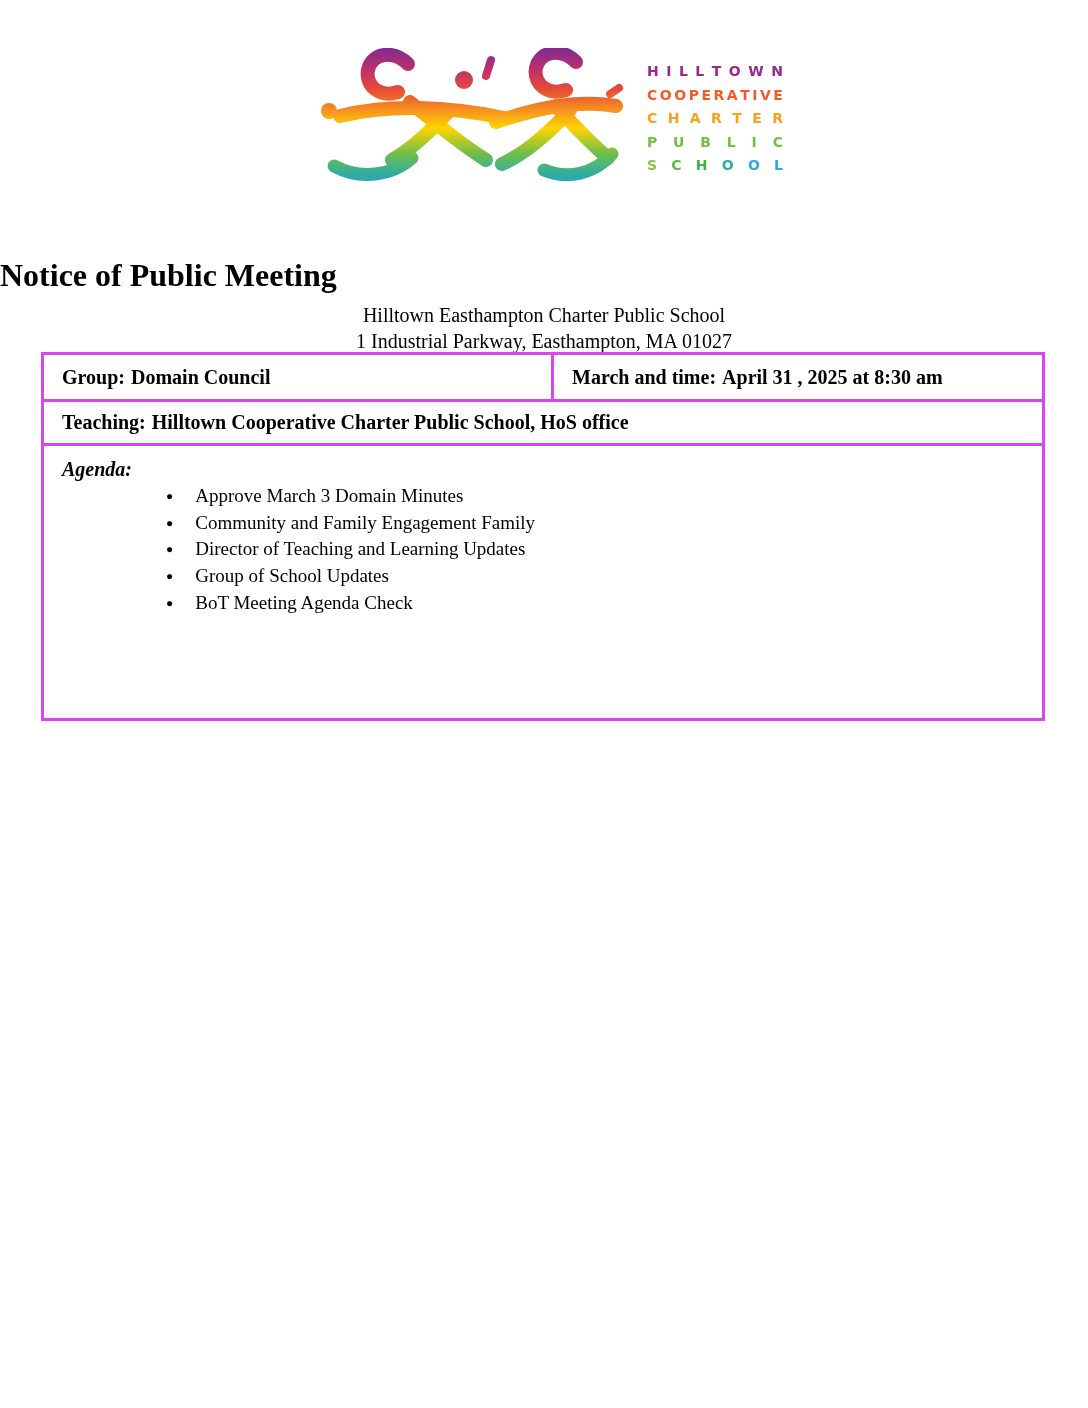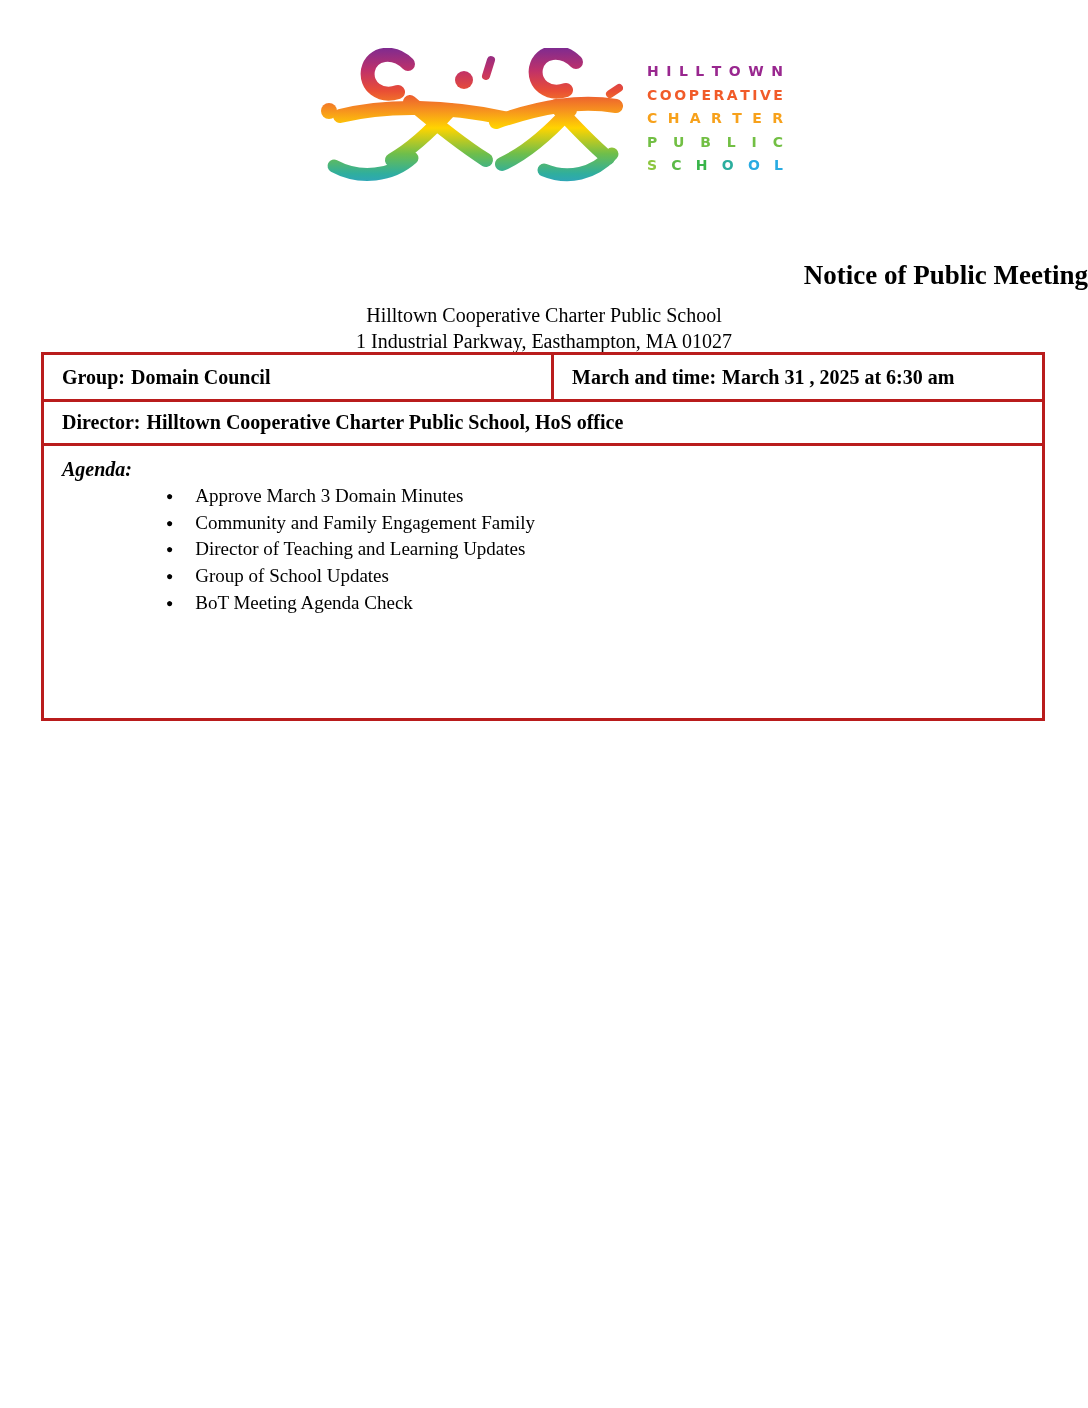--- a/index.html
+++ b/index.html
@@ -7,29 +7,29 @@
   .page{position:relative;width:1088px;height:1408px;background:#fff;overflow:hidden;}
 
   
   .logo{position:absolute;top:48px;left:318px;display:flex;align-items:flex-start;gap:24px;}
   .logo svg{display:block;}
   .logo-text{margin-top:12px;width:136px;display:flex;flex-direction:column;
              font-family:"DejaVu Sans",sans-serif;font-weight:bold;font-size:14px;line-height:23.5px;}
   .logo-line{display:flex;justify-content:space-between;}
 
   
-  .title{position:absolute;top:255px;left:0;width:1088px;margin:0;text-align:right;
-         font-size:27px;font-weight:700;line-height:40px;}
+  .title{position:absolute;top:255px;left:0;width:1088px;margin:0;text-align:left;
+         font-size:32px;font-weight:700;line-height:40px;}
   .sub{position:absolute;left:0;width:1088px;text-align:center;font-size:20px;line-height:26px;}
   .sub1{top:302px;}
   .sub2{top:328px;font-family:Liberation Serif, serif;}
 
   
   .info-table{position:absolute;top:352px;left:41px;width:1004px;border-collapse:collapse;table-layout:fixed;}
-  .info-table td{border:3px solid #b91c1c;font-weight:700;font-size:20px;padding:0 0 0 18px;vertical-align:middle;}
+  .info-table td{border:3px solid #d946ef;font-weight:700;font-size:20px;padding:0 0 0 18px;vertical-align:middle;}
   td.cell-group{width:489px;}
   tr.row1{height:47px;}
   tr.row2{height:44px;}
   td.cell-agenda{height:260px;vertical-align:top;padding:12px 0 0 18px;}
   .lbl{margin-right:6px;}
   .agenda-label{font-weight:700;font-style:italic;font-size:20px;}
   ul.agenda{list-style:none;margin:3px 0 0 0;padding:0 0 0 104px;}
   ul.agenda li{font-size:19px;font-weight:400;line-height:23.7px;display:flex;align-items:baseline;}
   ul.agenda .bullet{font-size:12px;flex:none;margin-right:22px;transform:translateY(-2px);}
 </style>
@@ -117,36 +117,36 @@
           <span style="color: rgb(91, 186, 71);">C</span>
           <span style="color: rgb(57, 181, 74);">H</span>
           <span style="color: rgb(43, 174, 158);">O</span>
           <span style="color: rgb(41, 171, 226);">O</span>
           <span style="color: rgb(41, 171, 226);">L</span>
         </div>
       </div>
   </div>
 
   <h1 class="title">Notice of Public Meeting</h1>
-  <div class="sub sub1">Hilltown Cooperative Charter Public School</div>
+  <div class="sub sub1">Hilltown Easthampton Charter Public School</div>
   <div class="sub sub2">1 Industrial Parkway, Easthampton, MA 01027</div>
 
   <table class="info-table">
     <tbody>
         <tr class="row1">
       <td class="cell-group">
         <span class="lbl">Group:</span><span>Domain Council</span>
       </td>
       <td class="cell-datetime">
-        <span class="lbl">March and time:</span><span>March 31 , 2025 at 6:30 am</span>
+        <span class="lbl">March and time:</span><span>April 31 , 2025 at 8:30 am</span>
       </td>
     </tr>
     <tr class="row2">
       <td colspan="2">
-        <span class="lbl">Director:</span><span>Hilltown Cooperative Charter Public School, HoS office</span>
+        <span class="lbl">Teaching:</span><span>Hilltown Cooperative Charter Public School, HoS office</span>
       </td>
     </tr>
     <tr>
       <td colspan="2" class="cell-agenda">
         <div class="agenda-label">Agenda:</div>
         <ul class="agenda">
               <li>
                 <span class="bullet">●</span>
                 <span>Approve March 3 Domain Minutes</span>
               </li>

